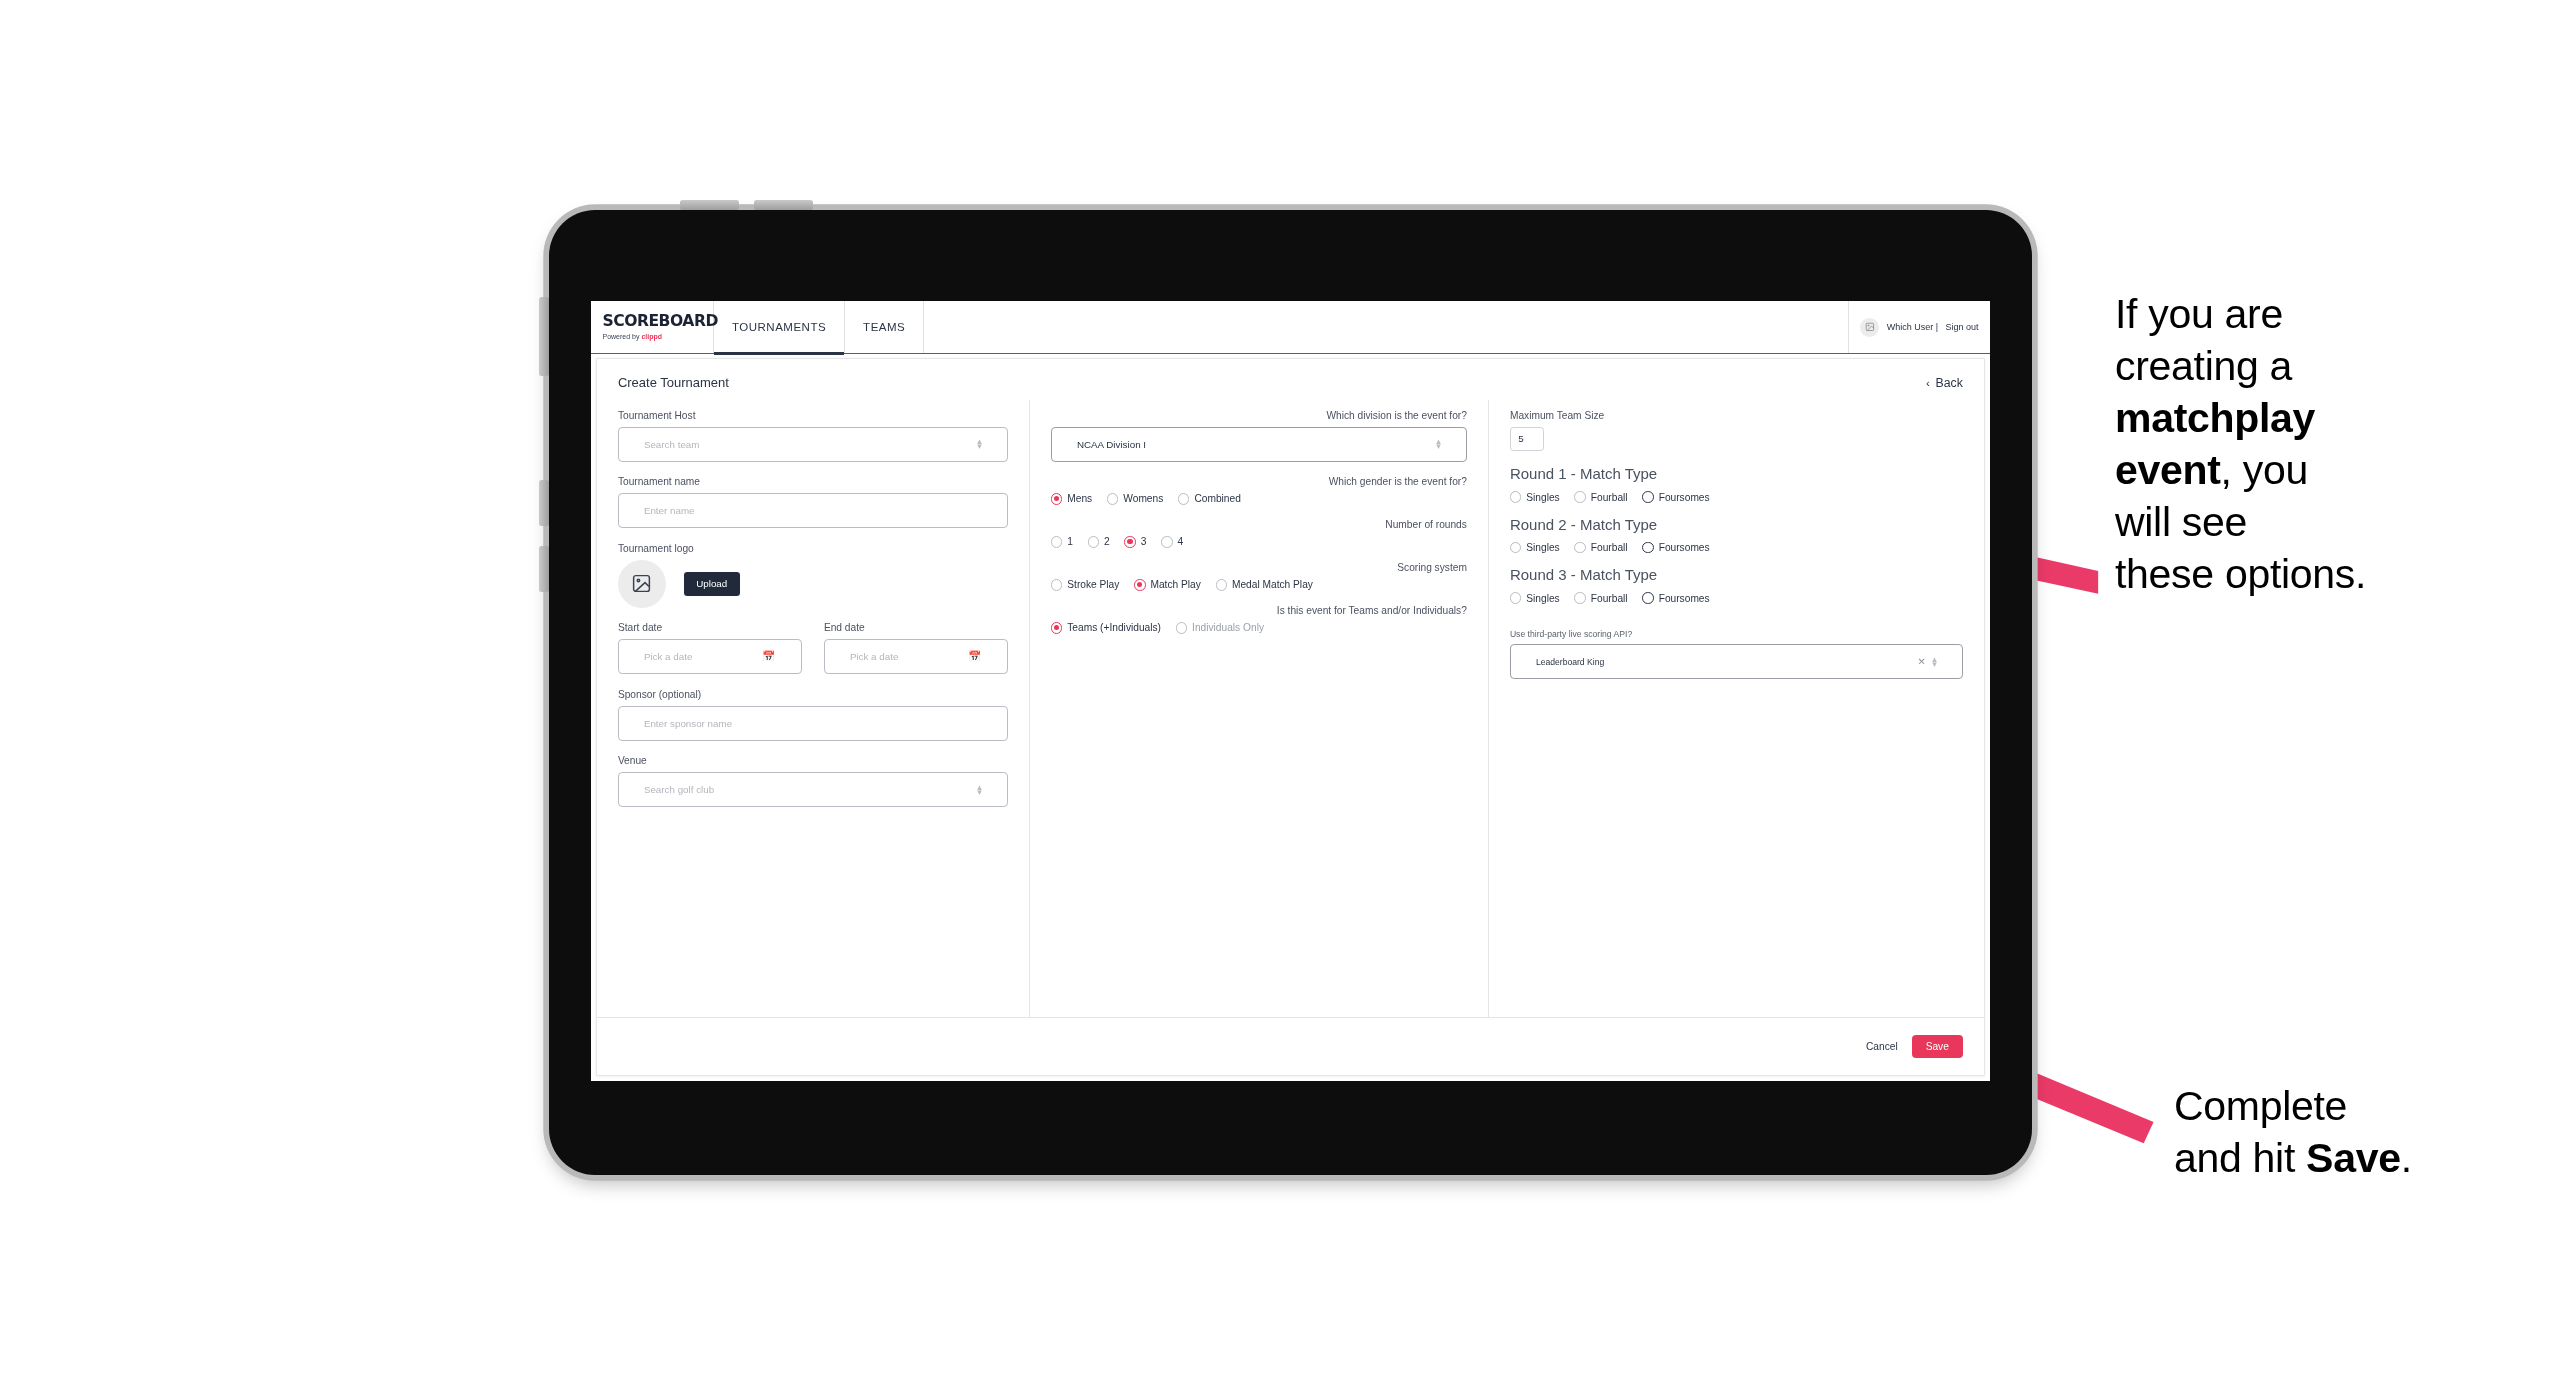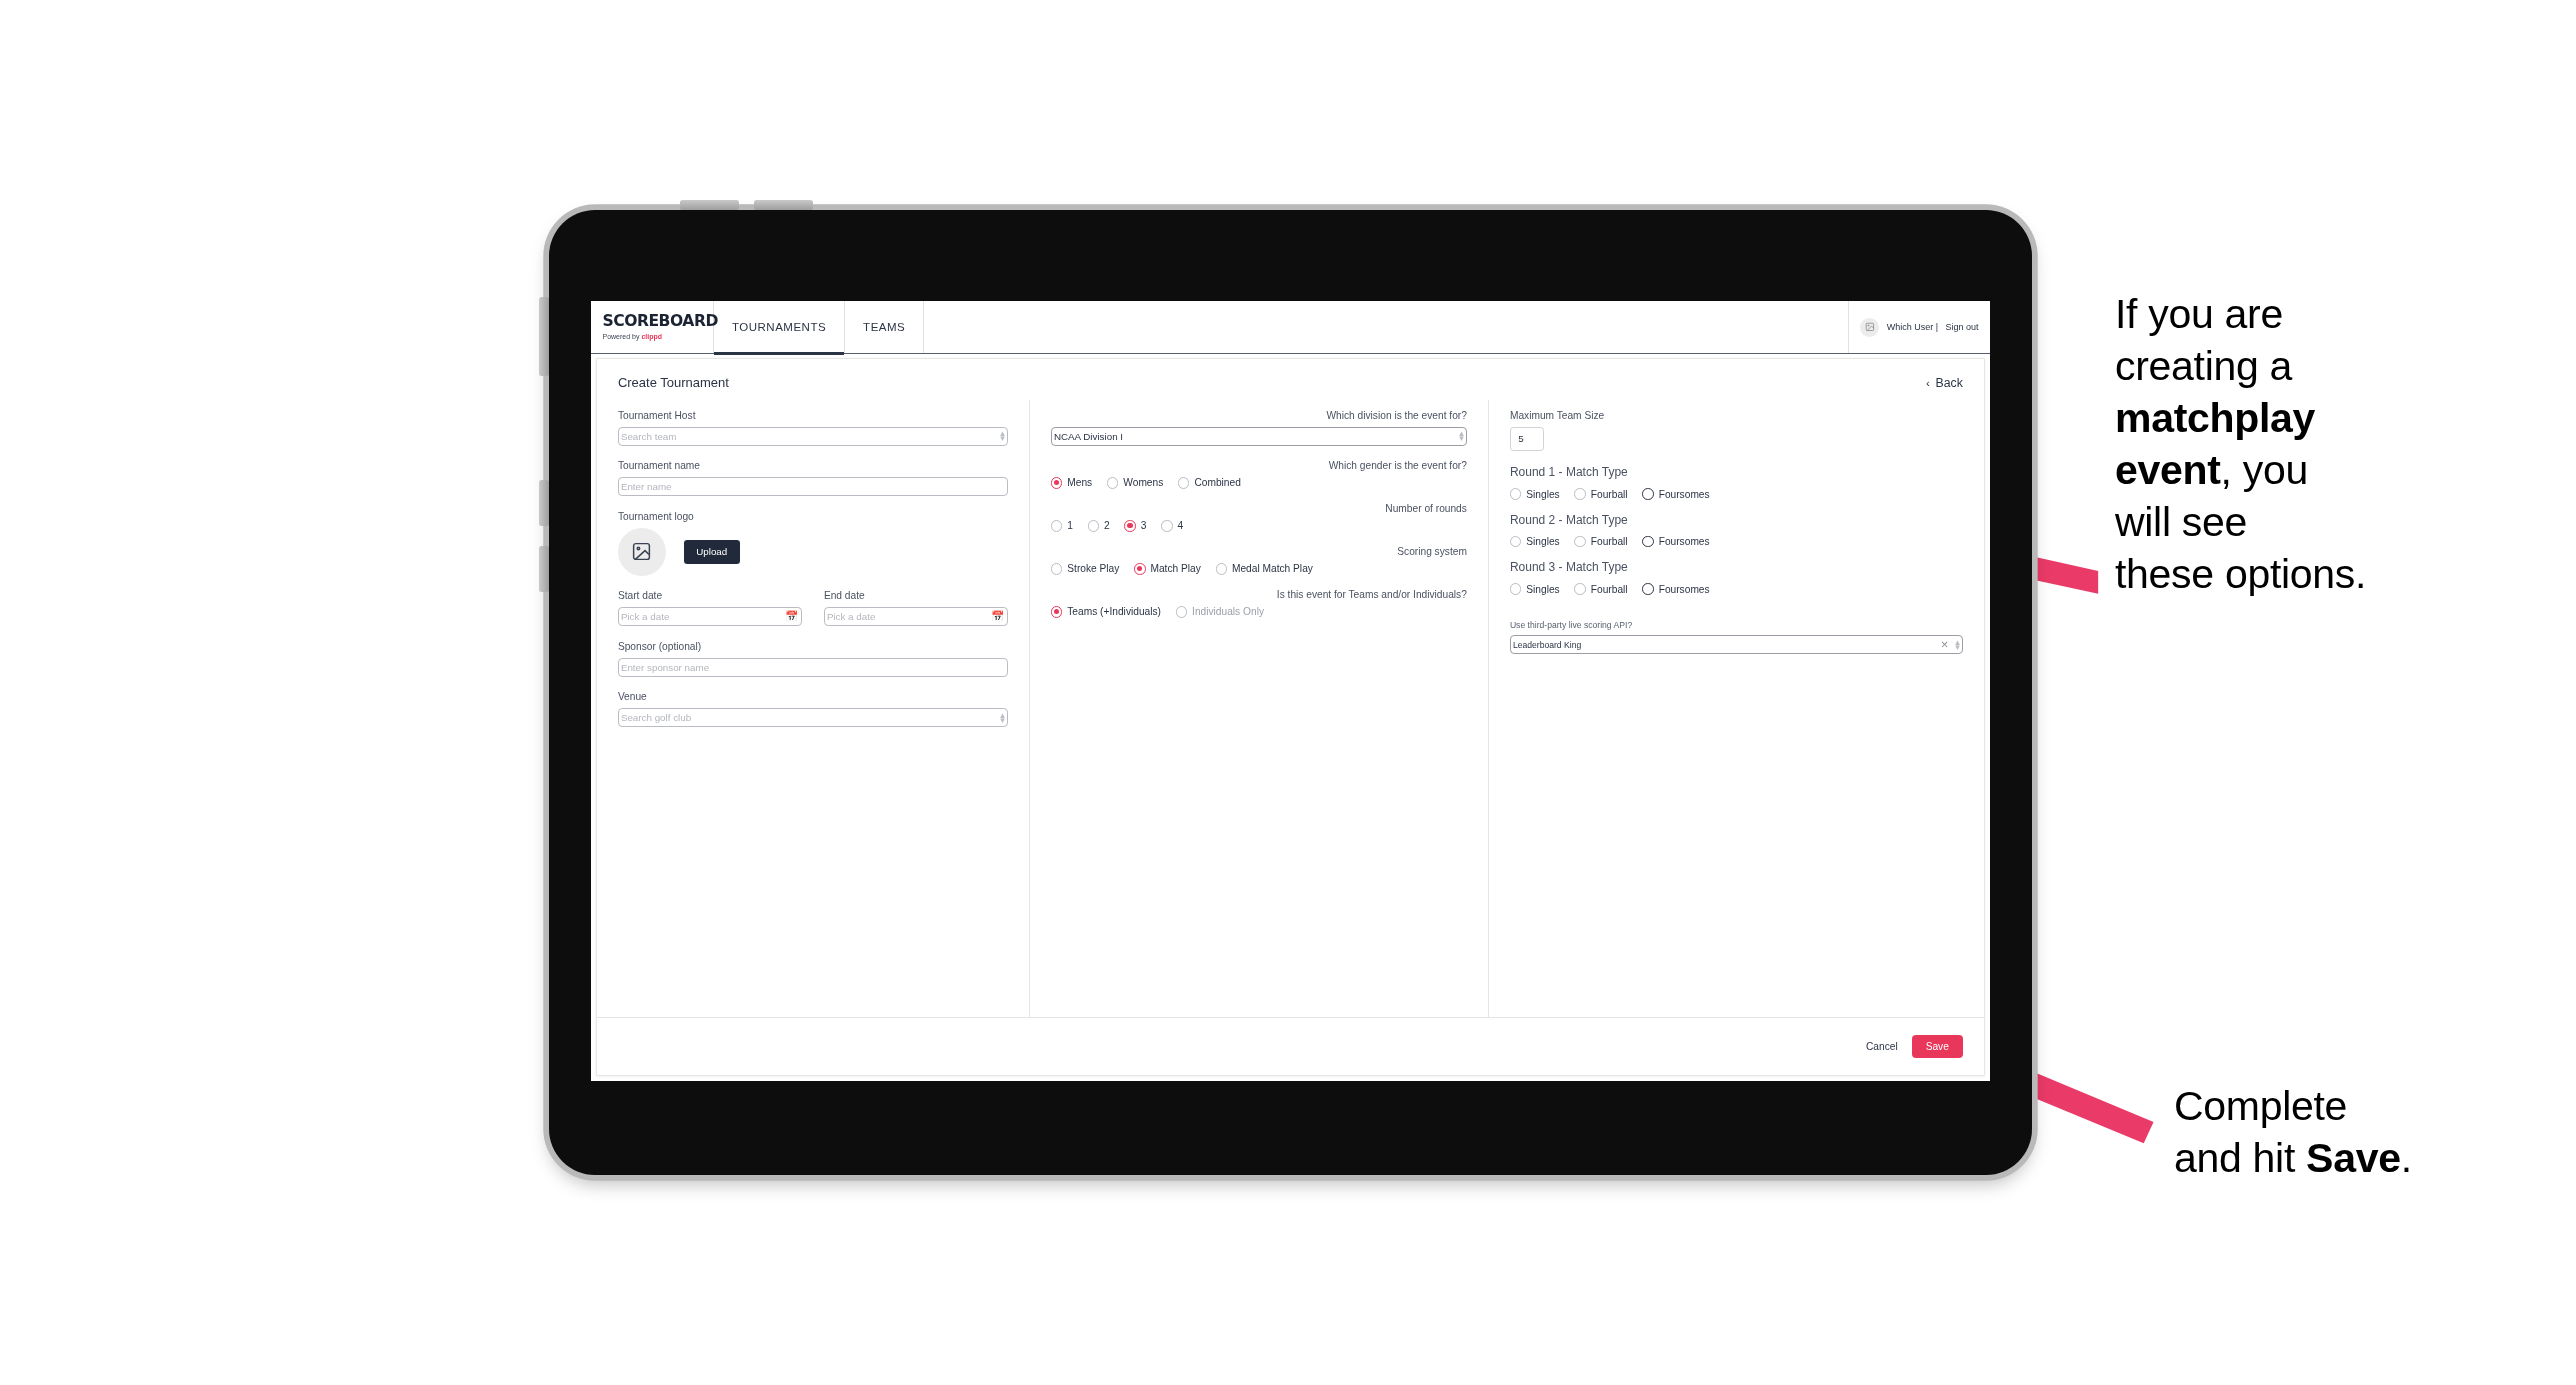--- a/index.html
+++ b/index.html
@@ -175,27 +175,27 @@
     margin-bottom: 5.7px;
     margin-top: 0;
   }
   .field-label.sm {
     font-size: 8.6px;
     color: #5a616e;
   }
   .group { margin-bottom: 14.8px; }
 
   .input-box {
-    height: 19px;
+    height: 35px;
     border: 0.8px solid #b9bcc2;
     border-radius: 4.1px;
     background: #fff;
     display: flex;
     align-items: center;
-    padding: 0 2px;
+    padding: 0 25px;
     box-sizing: border-box;
     font-size: 9.8px;
     color: #b3b6bc;
     justify-content: space-between;
   }
   .input-box.filled { color: #2b3445; border-color: #9a9da3; }
   .input-box .val { white-space: nowrap; overflow: hidden; }
   .input-icons { display: flex; align-items: center; gap: 6.6px; color: #b3b6bc; }
 
   .updown {
@@ -267,21 +267,21 @@
     height: 24px;
     border: 0.8px solid #cfd2d7;
     border-radius: 3.3px;
     display: flex; align-items: center;
     padding: 0 7.4px;
     box-sizing: border-box;
     font-size: 9.8px;
     color: #2b3445;
   }
   .rt-group { margin-bottom: 13px; }
-  .rt-label { font-size: 12px; color: #4a5160; margin-bottom: 9px; }
+  .rt-label { font-size: 15px; color: #4a5160; margin-bottom: 9px; }
 
   
   #card-footer {
     height: 57px;
     border-top: 0.8px solid #e4e4e4;
     display: flex;
     align-items: center;
     justify-content: flex-end;
     gap: 14px;
     padding-right: 21px;

